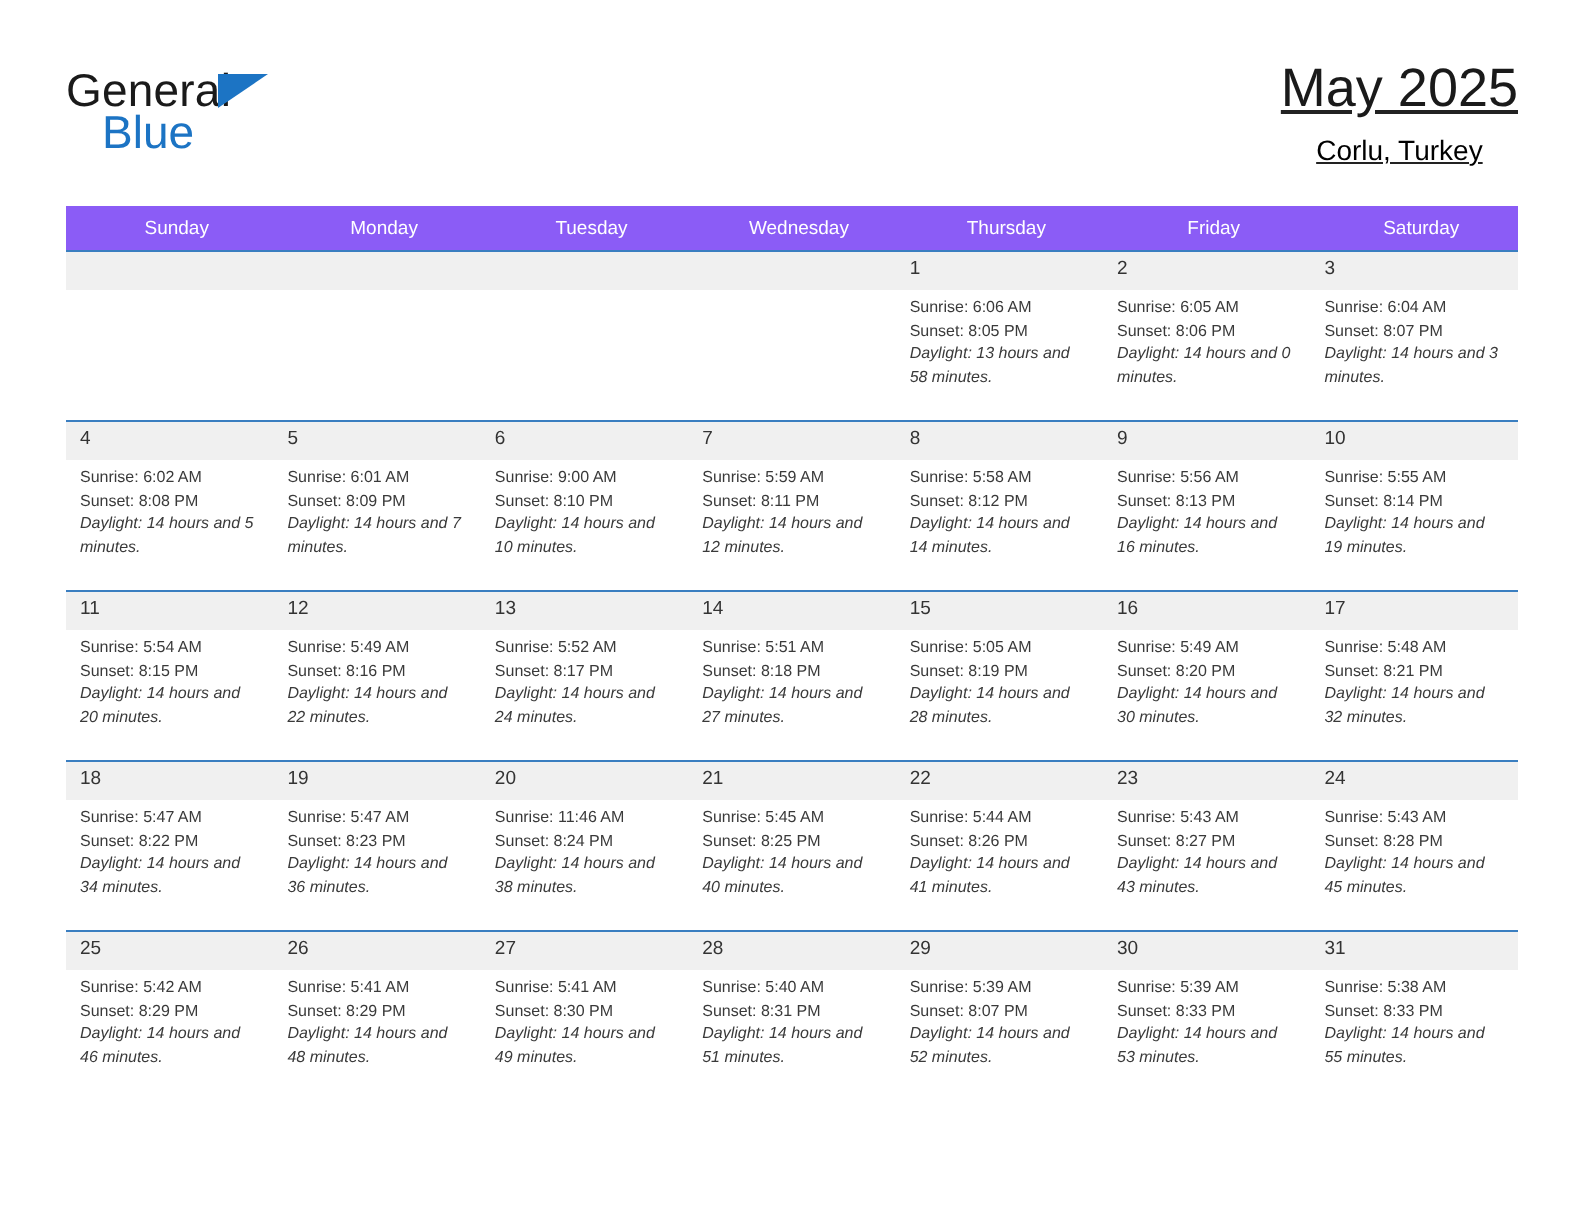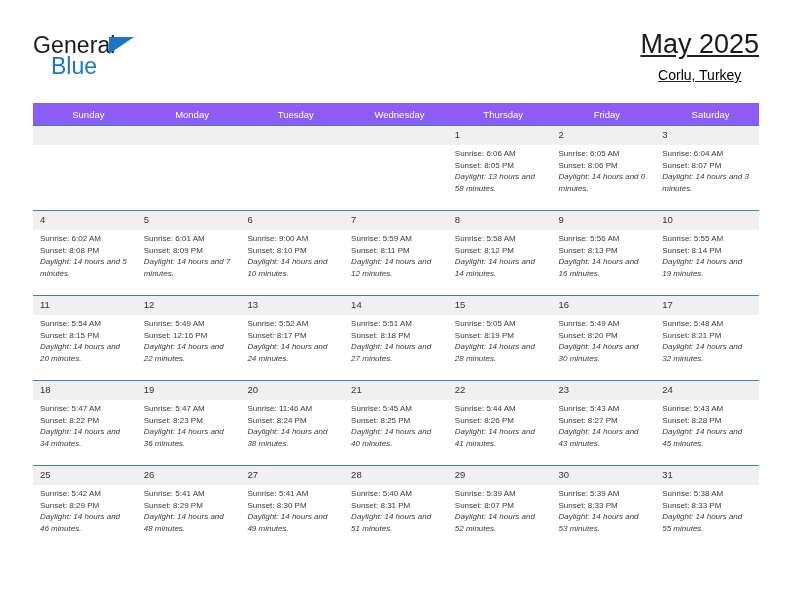--- a/index.html
+++ b/index.html
@@ -250,21 +250,21 @@
             <div class="dayinfo">
               <div>Sunrise: 5:54 AM</div>
               <div>Sunset: 8:15 PM</div>
               <div class="wrapline">Daylight: 14 hours and 20 minutes.</div>
             </div>
           </td>
           <td>
             <div class="daynum">12</div>
             <div class="dayinfo">
               <div>Sunrise: 5:49 AM</div>
-              <div>Sunset: 12:16 PM</div>
+              <div>Sunset: 8:16 PM</div>
               <div class="wrapline">Daylight: 14 hours and 22 minutes.</div>
             </div>
           </td>
           <td>
             <div class="daynum">13</div>
             <div class="dayinfo">
               <div>Sunrise: 5:52 AM</div>
               <div>Sunset: 8:17 PM</div>
               <div class="wrapline">Daylight: 14 hours and 24 minutes.</div>
             </div>

